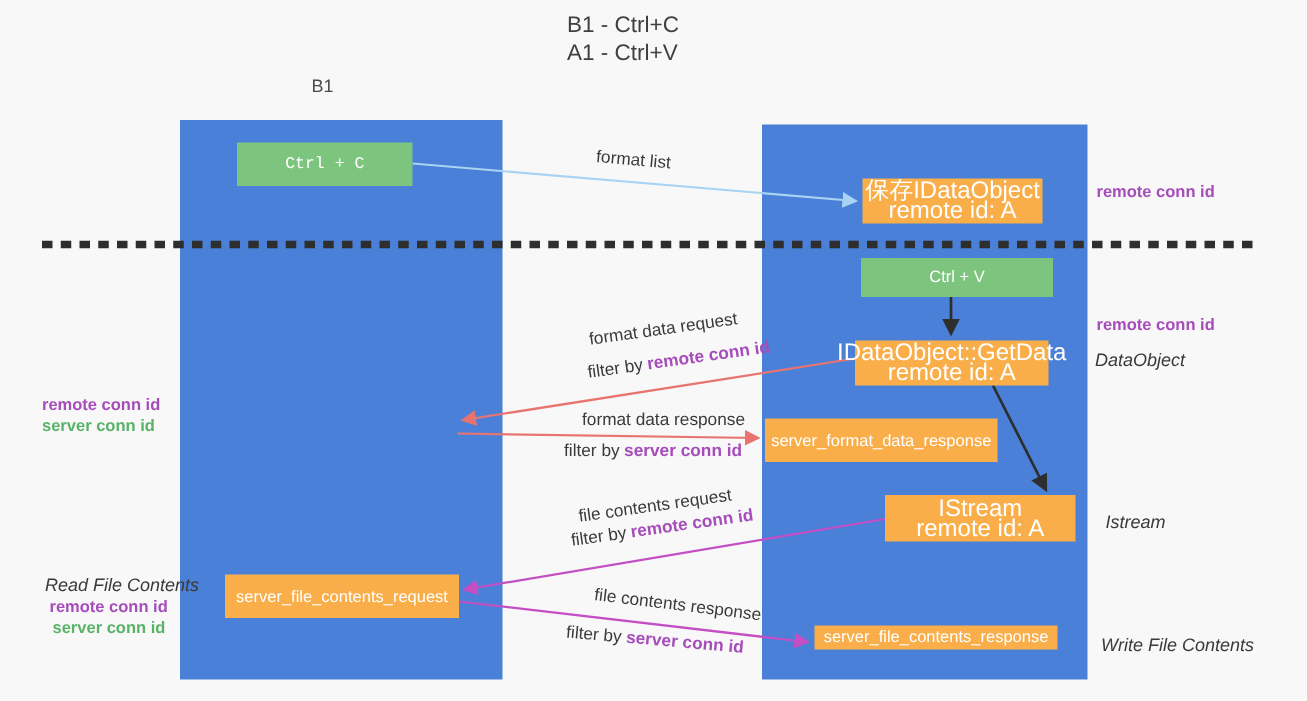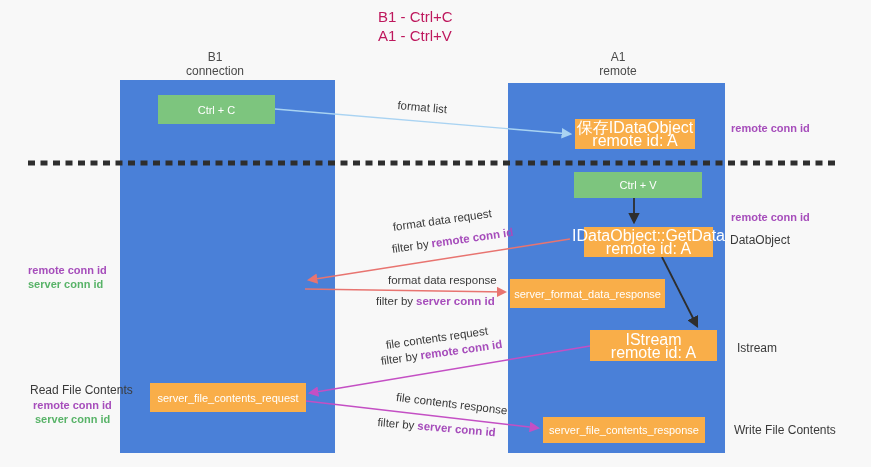--- a/index.html
+++ b/index.html
@@ -26,21 +26,21 @@
     height: 467px;
     overflow: hidden;
     background: var(--background);
   }
   .title {
     position: absolute;
     left: 378px;
     top: 7px;
     font-size: 15px;
     line-height: 19px;
-    color: #be185d;
+    color: #404040;
     z-index: 4;
     white-space: nowrap;
   }
   .col-header {
     position: absolute;
     width: 200px;
     text-align: center;
     font-size: 12px;
     line-height: 14px;
     color: #4a4a4a;
@@ -72,20 +72,21 @@
   .node.single { font-size: 11px; }
   .node.two-line { font-size: 16px; line-height: 13px; text-align: right; }
   .green  { background: var(--box_green); }
   .orange { background: var(--box_orange); }
   .side-label {
     position: absolute;
     font-size: 12px;
     color: var(--text_dark);
     z-index: 4;
     white-space: nowrap;
+    font-style: italic;
   }
   .conn-label {
     position: absolute;
     font-size: 11px;
     font-weight: bold;
     z-index: 4;
     white-space: nowrap;
   }
   .purple { color: var(--text_purple); font-weight: bold; }
   .greentext { color: var(--text_green); font-weight: bold; }
@@ -113,25 +114,20 @@
 
 <div id="stage">
 
   <div class="title">
     <div>B1 - Ctrl+C</div>
     <div>A1 - Ctrl+V</div>
   </div>
 
   <div class="col-header" style="left:115px;top:50px;">
     <div>B1</div>
-    <div>connection</div>
-  </div>
-  <div class="col-header" style="left:518px;top:50px;">
-    <div>A1</div>
-    <div>remote</div>
   </div>
 
   <div class="column" style="left:120px;top:80px;width:215px;height:373px;"></div>
   <div class="column" style="left:508px;top:83px;width:217px;height:370px;"></div>
 
   <svg class="arrows" viewBox="0 0 871 467">
     <defs>
       <marker id="ah-lightblue" viewBox="0 0 10 10" refX="8" refY="5" markerWidth="7.5" markerHeight="7.5" orient="auto">
         <path d="M0,0 L10,5 L0,10 z" class="mk-lightblue"></path>
       </marker>
@@ -148,46 +144,46 @@
     <line x1="28" y1="163" x2="838" y2="163" class="ln-dashed"></line>
     <line x1="275" y1="109" x2="570" y2="134" class="ln-lightblue" marker-end="url(#ah-lightblue)"></line>
     <line x1="634" y1="198" x2="634" y2="222" class="ln-black" marker-end="url(#ah-black)"></line>
     <line x1="662" y1="257" x2="697" y2="326" class="ln-black" marker-end="url(#ah-black)"></line>
     <line x1="570" y1="239" x2="309" y2="280" class="ln-salmon" marker-end="url(#ah-salmon)"></line>
     <line x1="305" y1="289" x2="505" y2="292" class="ln-salmon" marker-end="url(#ah-salmon)"></line>
     <line x1="590" y1="346" x2="310" y2="393" class="ln-magenta" marker-end="url(#ah-magenta)"></line>
     <line x1="306" y1="401" x2="538" y2="428" class="ln-magenta" marker-end="url(#ah-magenta)"></line>
   </svg>
 
-  <div class="node single green" style="left:158px;top:95px;width:117px;height:29px;">
+  <div class="node single green" style="left:158px;top:95px;width:117px;height:29px;font-family:Liberation Mono, monospace;">
     <span>Ctrl + C</span>
   </div>
   <div class="node single orange" style="left:150px;top:383px;width:156px;height:29px;">
     <span>server_file_contents_request</span>
   </div>
 
   <div class="node two-line orange" style="left:575px;top:119px;width:120px;height:30px;">
     <div>保存IDataObject</div>
     <div>remote id: A</div>
   </div>
   <div class="node single green" style="left:574px;top:172px;width:128px;height:26px;">
     <span>Ctrl + V</span>
   </div>
-  <div class="node two-line orange" style="left:584px;top:227px;width:129px;height:30px;">
+  <div class="node two-line orange" style="left:570px;top:227px;width:129px;height:30px;">
     <div>IDataObject::GetData</div>
     <div>remote id: A</div>
   </div>
   <div class="node single orange" style="left:510px;top:279px;width:155px;height:29px;">
     <span>server_format_data_response</span>
   </div>
   <div class="node two-line orange" style="left:590px;top:330px;width:127px;height:31px;">
     <div>IStream</div>
     <div>remote id: A</div>
   </div>
-  <div class="node single orange" style="left:543px;top:417px;width:162px;height:26px;">
+  <div class="node single orange" style="left:543px;top:417px;width:162px;height:16px;">
     <span>server_file_contents_response</span>
   </div>
 
   <div class="conn-label purple" style="left:731px;top:122px;">remote conn id</div>
   <div class="conn-label purple" style="left:731px;top:211px;">remote conn id</div>
   <div class="side-label" style="left:730px;top:233px;">DataObject</div>
   <div class="side-label" style="left:737px;top:341px;">Istream</div>
   <div class="side-label" style="left:734px;top:423px;">Write File Contents</div>
 
   <div class="conn-label purple" style="left:28px;top:264px;">remote conn id</div>

